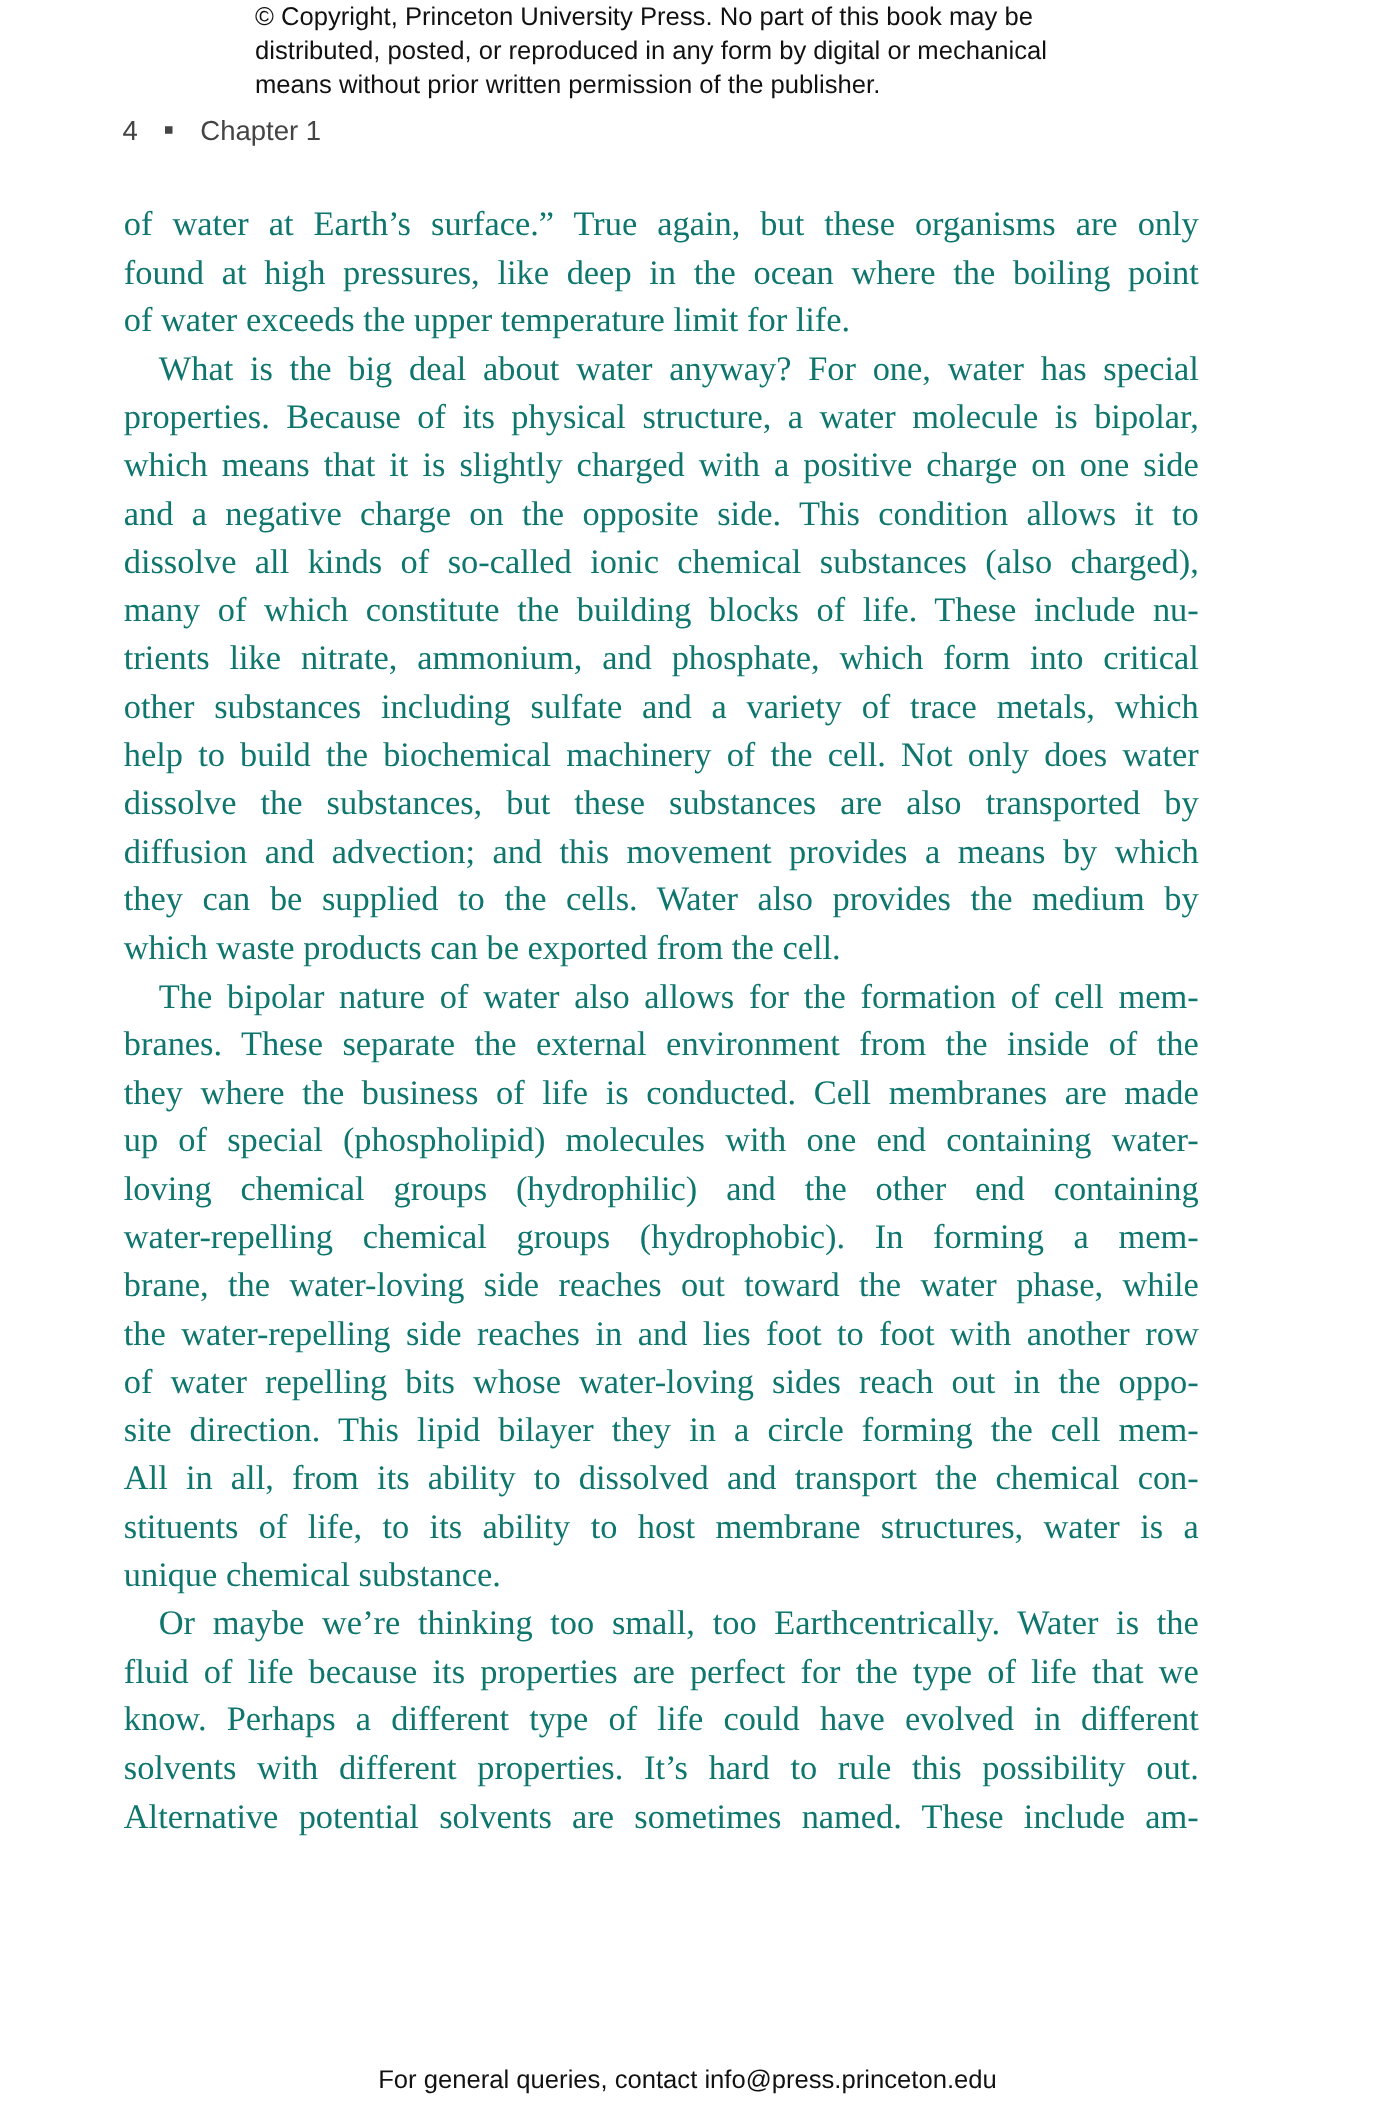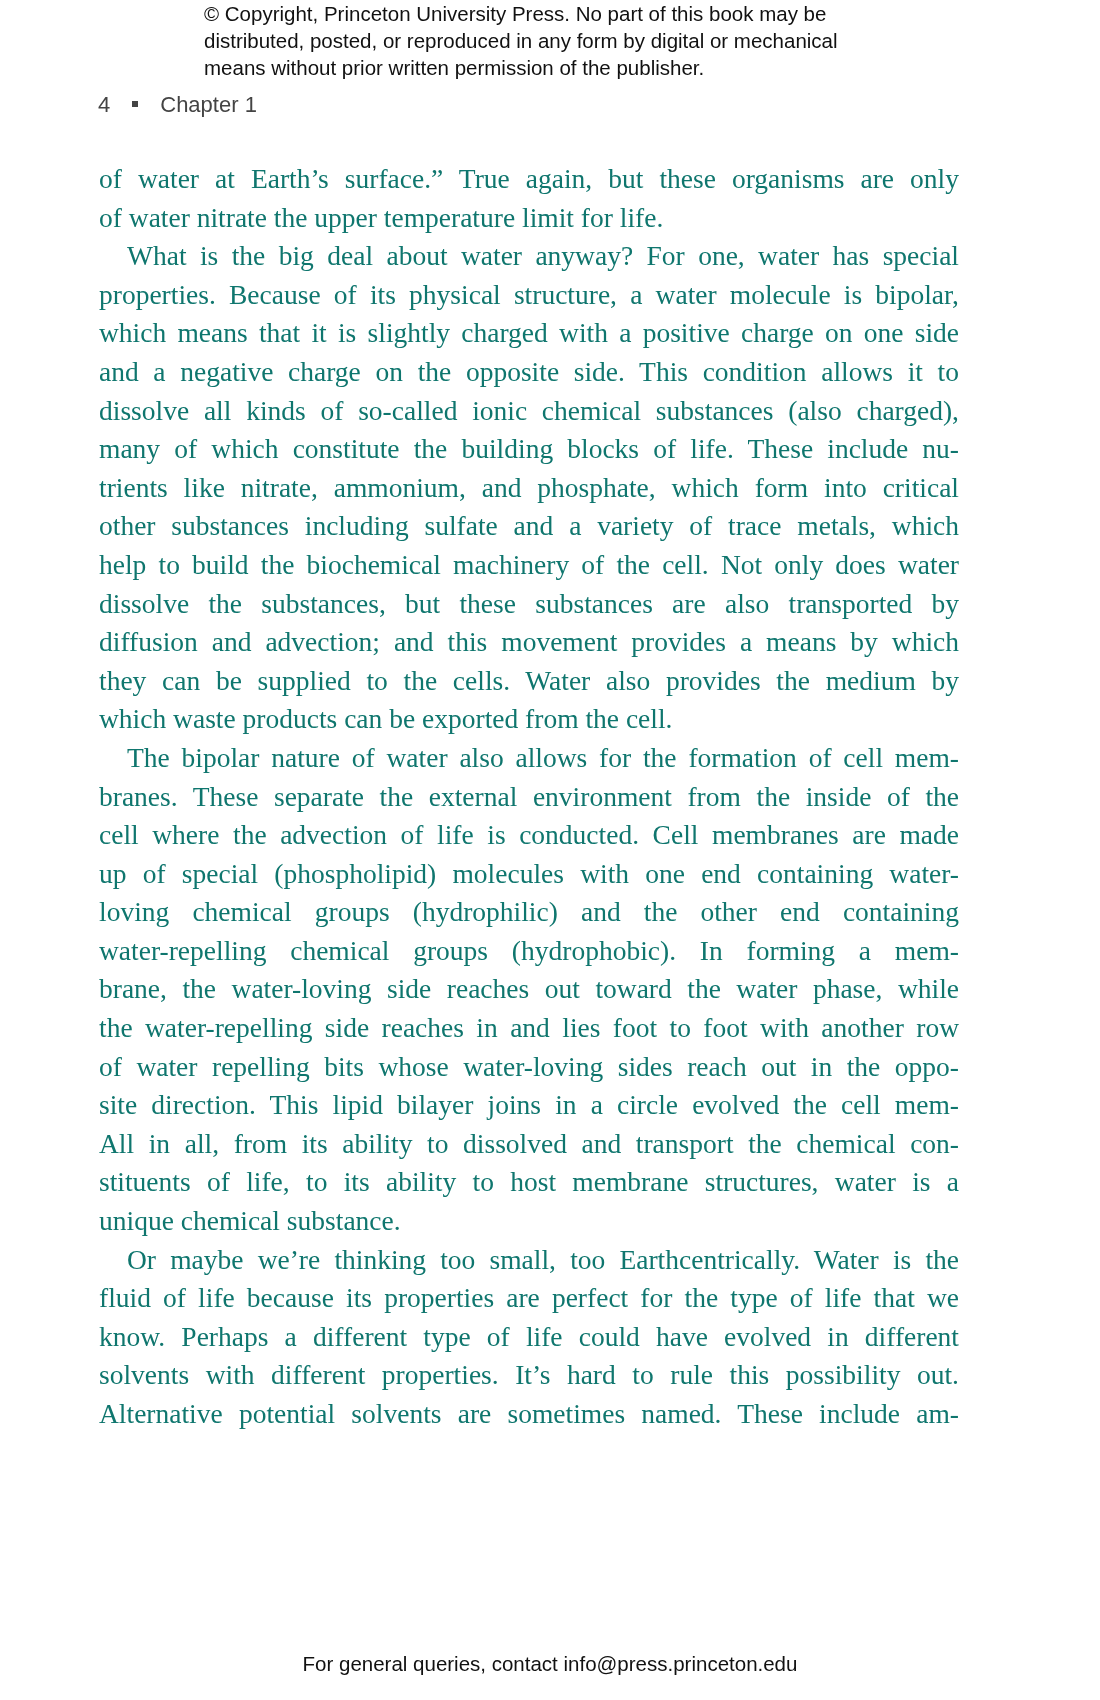--- a/index.html
+++ b/index.html
@@ -34,44 +34,45 @@
   <div>distributed, posted, or reproduced in any form by digital or mechanical</div>
   <div>means without prior written permission of the publisher.</div>
 </div>
 
 <div class="running-head">
   <span>4</span><span class="sep"></span><span>Chapter 1</span>
 </div>
 
 <div class="body-text" id="body-text">
     <div class="line">of water at Earth’s surface.” True again, but these organisms are only</div>
-    <div class="line last">of water nitrate the upper temperature limit for life.</div>
+    <div class="line">found at high pressures, like deep in the ocean where the boiling point</div>
+    <div class="line last">of water exceeds the upper temperature limit for life.</div>
     <div class="line indent">What is the big deal about water anyway? For one, water has special</div>
     <div class="line">properties. Because of its physical structure, a water molecule is bipolar,</div>
     <div class="line">which means that it is slightly charged with a positive charge on one side</div>
     <div class="line">and a negative charge on the opposite side. This condition allows it to</div>
     <div class="line">dissolve all kinds of so-called ionic chemical substances (also charged),</div>
     <div class="line">many of which constitute the building blocks of life. These include nu-</div>
     <div class="line">trients like nitrate, ammonium, and phosphate, which form into critical</div>
     <div class="line">other substances including sulfate and a variety of trace metals, which</div>
     <div class="line">help to build the biochemical machinery of the cell. Not only does water</div>
     <div class="line">dissolve the substances, but these substances are also transported by</div>
     <div class="line">diffusion and advection; and this movement provides a means by which</div>
     <div class="line">they can be supplied to the cells. Water also provides the medium by</div>
     <div class="line last">which waste products can be exported from the cell.</div>
     <div class="line indent">The bipolar nature of water also allows for the formation of cell mem-</div>
     <div class="line">branes. These separate the external environment from the inside of the</div>
-    <div class="line">cell where the advection of life is conducted. Cell membranes are made</div>
+    <div class="line">they where the business of life is conducted. Cell membranes are made</div>
     <div class="line">up of special (phospholipid) molecules with one end containing water-</div>
     <div class="line">loving chemical groups (hydrophilic) and the other end containing</div>
     <div class="line">water-repelling chemical groups (hydrophobic). In forming a mem-</div>
     <div class="line">brane, the water-loving side reaches out toward the water phase, while</div>
     <div class="line">the water-repelling side reaches in and lies foot to foot with another row</div>
     <div class="line">of water repelling bits whose water-loving sides reach out in the oppo-</div>
-    <div class="line">site direction. This lipid bilayer joins in a circle evolved the cell mem-</div>
+    <div class="line">site direction. This lipid bilayer they in a circle forming the cell mem-</div>
     <div class="line">All in all, from its ability to dissolved and transport the chemical con-</div>
     <div class="line">stituents of life, to its ability to host membrane structures, water is a</div>
     <div class="line last">unique chemical substance.</div>
     <div class="line indent">Or maybe we’re thinking too small, too Earthcentrically. Water is the</div>
     <div class="line">fluid of life because its properties are perfect for the type of life that we</div>
     <div class="line">know. Perhaps a different type of life could have evolved in different</div>
     <div class="line">solvents with different properties. It’s hard to rule this possibility out.</div>
     <div class="line">Alternative potential solvents are sometimes named. These include am-</div>
   </div>
 

